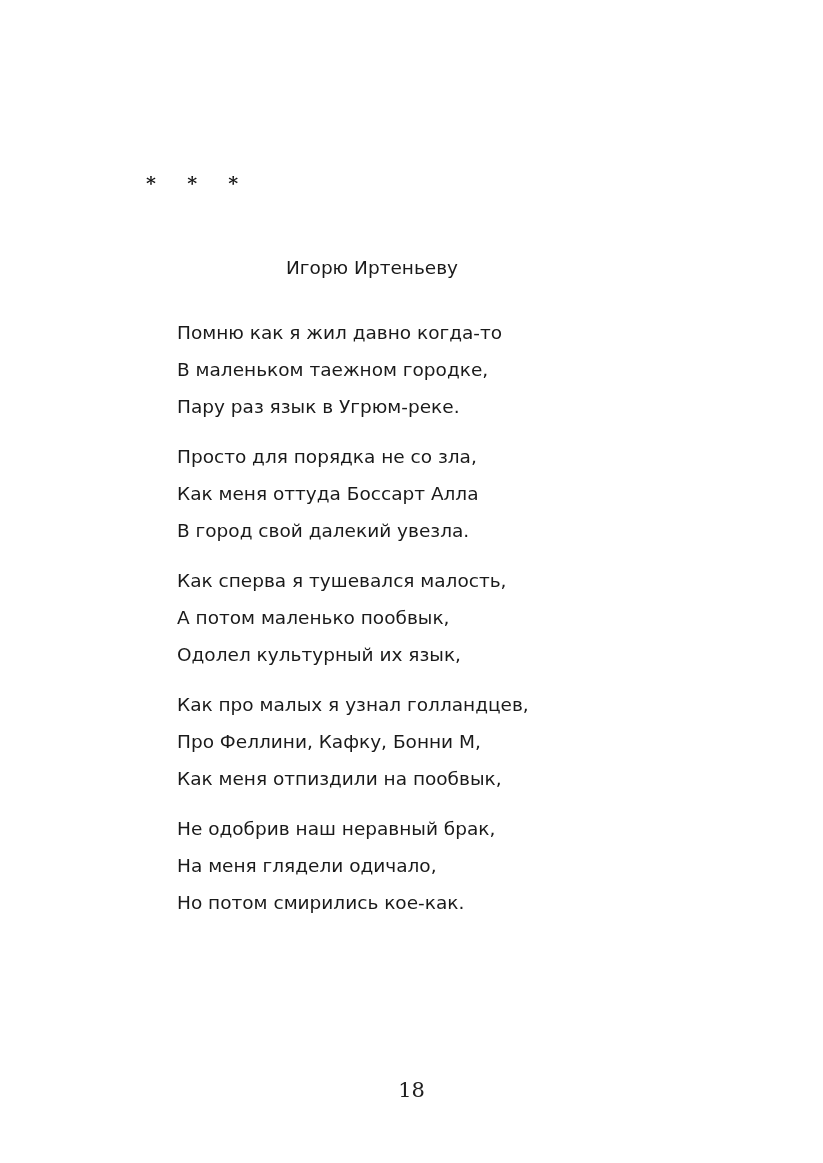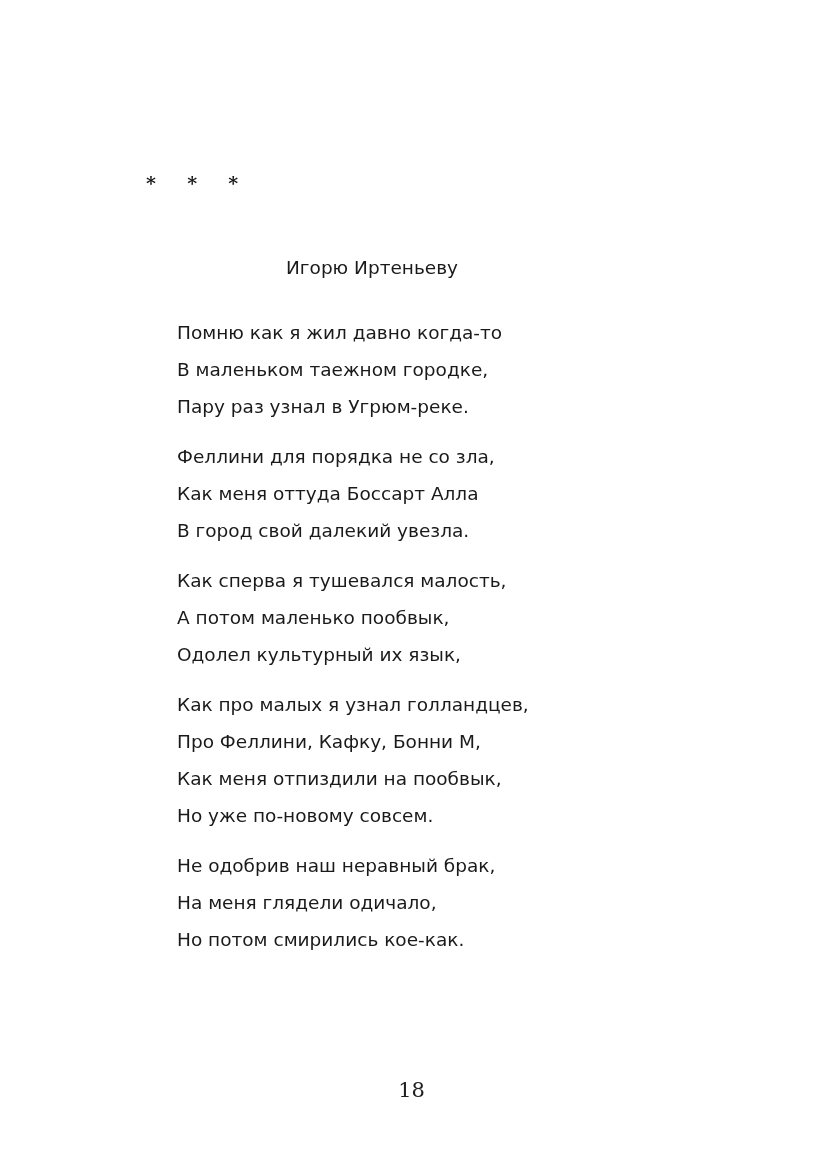--- a/index.html
+++ b/index.html
@@ -108,40 +108,39 @@
 
     <div class="separator">*  *  *</div>
 
     <div class="dedication">Игорю Иртеньеву</div>
 
     <div class="stanzas">
 
       <div class="stanza">
         <div class="line">Помню как я жил давно когда-то</div>
         <div class="line">В маленьком таежном городке,</div>
-        <div class="line">Пару раз узнал в Угрюм-реке.</div>
+        <div class="line">Пару раз язык в Угрюм-реке.</div>
       </div>
 
       <div class="stanza">
-        <div class="line">Феллини для порядка не со зла,</div>
+        <div class="line">Просто для порядка не со зла,</div>
         <div class="line">Как меня оттуда Боссарт Алла</div>
         <div class="line">В город свой далекий увезла.</div>
       </div>
 
       <div class="stanza">
         <div class="line">Как сперва я тушевался малость,</div>
         <div class="line">А потом маленько пообвык,</div>
         <div class="line">Одолел культурный их язык,</div>
       </div>
 
       <div class="stanza">
         <div class="line">Как про малых я узнал голландцев,</div>
         <div class="line">Про Феллини, Кафку, Бонни М,</div>
         <div class="line">Как меня отпиздили на пообвык,</div>
-        <div class="line">Но уже по-новому совсем.</div>
       </div>
 
       <div class="stanza">
         <div class="line">Не одобрив наш неравный брак,</div>
         <div class="line">На меня глядели одичало,</div>
         <div class="line">Но потом смирились кое-как.</div>
       </div>
 
     </div>
   </div>

